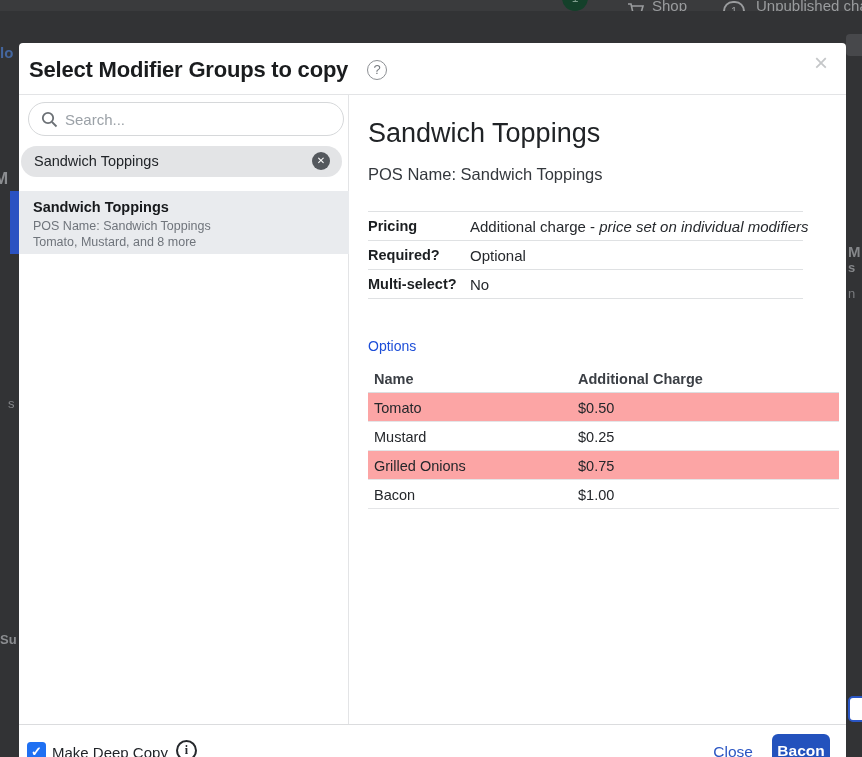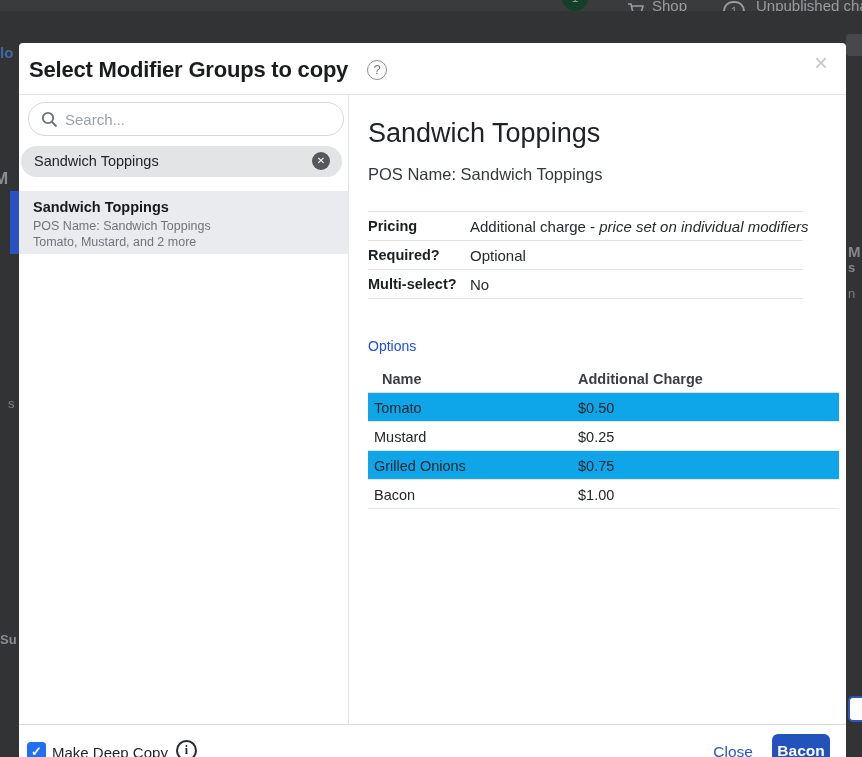--- a/index.html
+++ b/index.html
@@ -67,24 +67,24 @@
   .detail-pos { position:absolute; left:18px; top:70px; font-size:16.5px; color:#34383d; }
   .attr-table { position:absolute; left:18px; top:116px; width:435px; border-top:1px solid #dfe1e3; }
   .attr-row { display:flex; height:29px; align-items:center; border-bottom:1px solid #dfe1e3; }
   .attr-label { width:102px; font-size:14.5px; font-weight:bold; color:#1b1e21; flex-shrink:0; }
   .attr-value { font-size:15px; color:#26292d; white-space:nowrap; }
   .attr-value em { font-style:italic; }
   .options-heading { position:absolute; left:18px; top:243px; font-size:14px; color:#1d4ed8; }
   .options-table { position:absolute; left:18px; top:271px; width:471px; }
   .opt-header { position:relative; height:27px; font-size:14.5px; font-weight:bold; color:#3b3f45;
     border-bottom:1px solid #dcdee0; }
-  .opt-col1 { position:absolute; left:14px; top:5px; }
+  .opt-col1 { position:absolute; left:6px; top:5px; }
   .opt-col2 { position:absolute; left:210px; top:5px; }
   .opt-row { position:relative; height:29px; border-bottom:1px solid #e4e5e7; font-size:14.5px; color:#24272b; }
-  .opt-row.stripe { background:#0ea5e9; }
+  .opt-row.stripe { background:#fca5a5; }
   .opt-name  { position:absolute; left:6px; top:7px; }
   .opt-price { position:absolute; left:210px; top:7px; }
 
   
   .modal-footer { left:0; top:681px; width:827px; height:53px; border-top:1px solid #dbdcde; background:#fff;
     border-radius:0 0 4px 4px; }
   .checkbox { position:absolute; left:8px; top:17px; width:19px; height:19px; background:#1f70f2;
     border-radius:3.5px; color:#fff; text-align:center; line-height:19px; font-size:13px; font-weight:bold; cursor:pointer; }
   .checkbox-label { position:absolute; left:33px; top:19px; font-size:15px; color:#1f2226; }
   .info-icon { position:absolute; left:157px; top:15px; width:21px; height:21px; border:2px solid #25282c;
@@ -138,21 +138,21 @@
 
     <div class="abs chip">
       <span class="chip-label">Sandwich Toppings</span>
       <span class="chip-clear">✕</span>
     </div>
 
     <div class="abs list-item">
       <div class="item-bar"></div>
       <div class="item-name">Sandwich Toppings</div>
       <div class="item-pos">POS Name: Sandwich Toppings</div>
-      <div class="item-sum">Tomato, Mustard, and 2 more</div>
+      <div class="item-sum">Tomato, Mustard, and 8 more</div>
     </div>
   </div>
 
   <div class="abs right-panel">
     <div class="detail-heading">Sandwich Toppings</div>
     <div class="detail-pos">POS Name: Sandwich Toppings</div>
 
     <div class="attr-table">
         <div class="attr-row">
           <span class="attr-label">Pricing</span>

